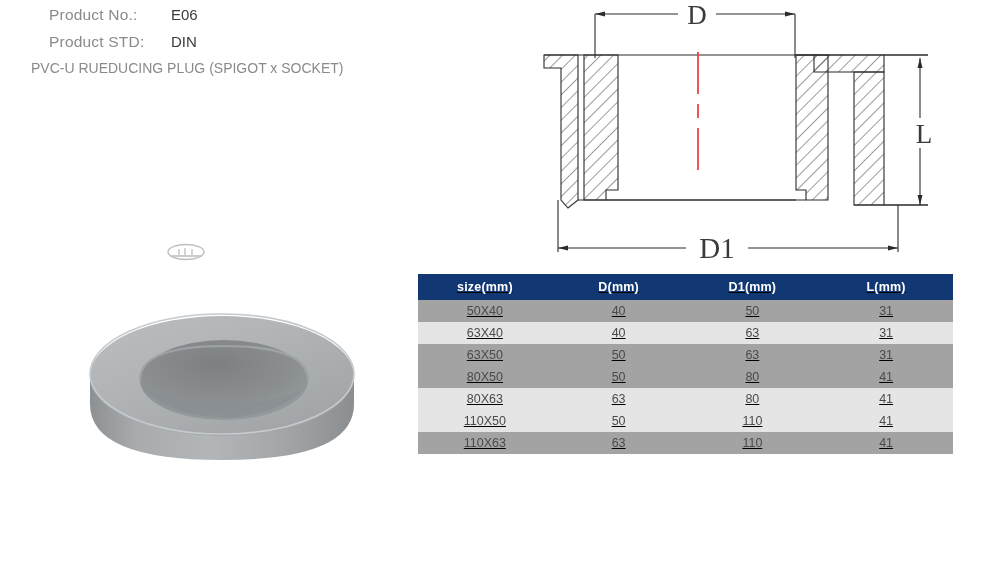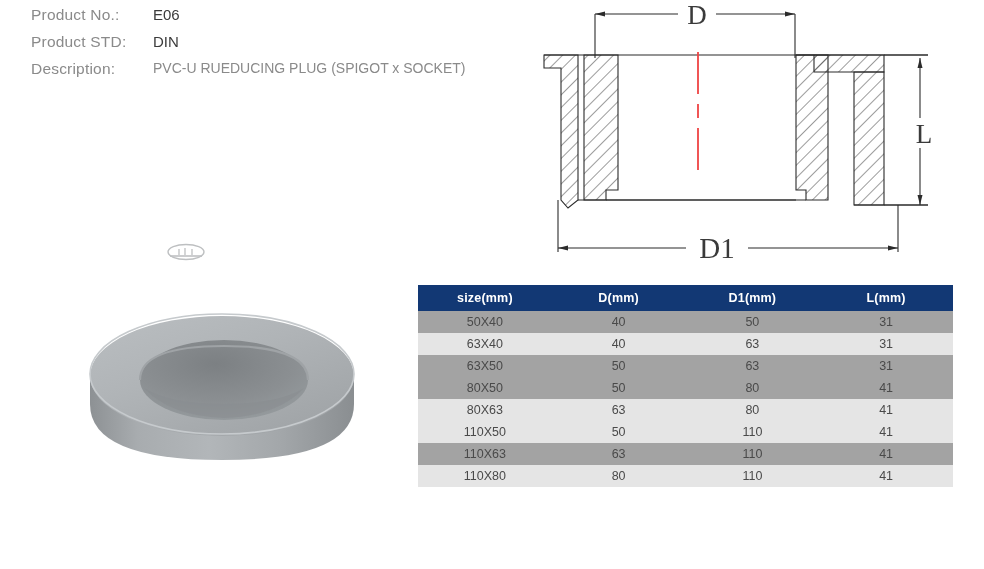--- a/index.html
+++ b/index.html
@@ -35,20 +35,21 @@
 
   .spec-label {
     width: 122px;
     flex: 0 0 122px;
     text-align: left;
     font-size: 15.5px;
     color: #8a8a8a;
     font-weight: 400;
     letter-spacing: 0.2px;
     line-height: 20px;
+    margin-left: 18px;
   }
 
   .spec-value {
     font-size: 15px;
     color: #3b3b3b;
     font-weight: normal;
     line-height: 20px;
   }
 
   .spec-value.desc {
@@ -83,24 +84,25 @@
     left: 528px;
     top: 0px;
     width: 456px;
     height: 272px;
   }
 
   
   .spec-table {
     position: absolute;
     left: 418px;
-    top: 285px;
+    top: 274px;
     width: 535px;
     border-collapse: collapse;
     table-layout: fixed;
+    text-decoration: underline;
   }
 
   .spec-table th {
     background: #123874;
     color: #ffffff;
     font-size: 12.5px;
     font-weight: bold;
     height: 26px;
     text-align: center;
     letter-spacing: 0.2px;
@@ -129,21 +131,20 @@
       <div class="spec-value">E06</div>
     </div>
 
 
     <div class="spec-row">
       <div class="spec-label">Product STD:</div>
       <div class="spec-value">DIN</div>
     </div>
 
     <div class="spec-row">
-      <div class="spec-label">Description:</div>
       <div class="spec-value desc">PVC-U RUEDUCING PLUG (SPIGOT x SOCKET)</div>
     </div>
 
   </div>
 
   <div class="product-photo">
     <svg width="340" height="260" viewBox="0 0 340 260">
       <defs>
         <linearGradient id="bodyGrad" x1="0" y1="0" x2="1" y2="0">
           <stop offset="0%" stop-color="#8d9194"></stop>
@@ -299,22 +300,16 @@
           <td>50</td>
           <td>110</td>
           <td>41</td>
         </tr>
         <tr class="odd">
           <td>110X63</td>
           <td>63</td>
           <td>110</td>
           <td>41</td>
         </tr>
-        <tr class="even">
-          <td>110X80</td>
-          <td>80</td>
-          <td>110</td>
-          <td>41</td>
-        </tr>
       </tbody>
   </table>
 
 </div>
 
 </body></html>

